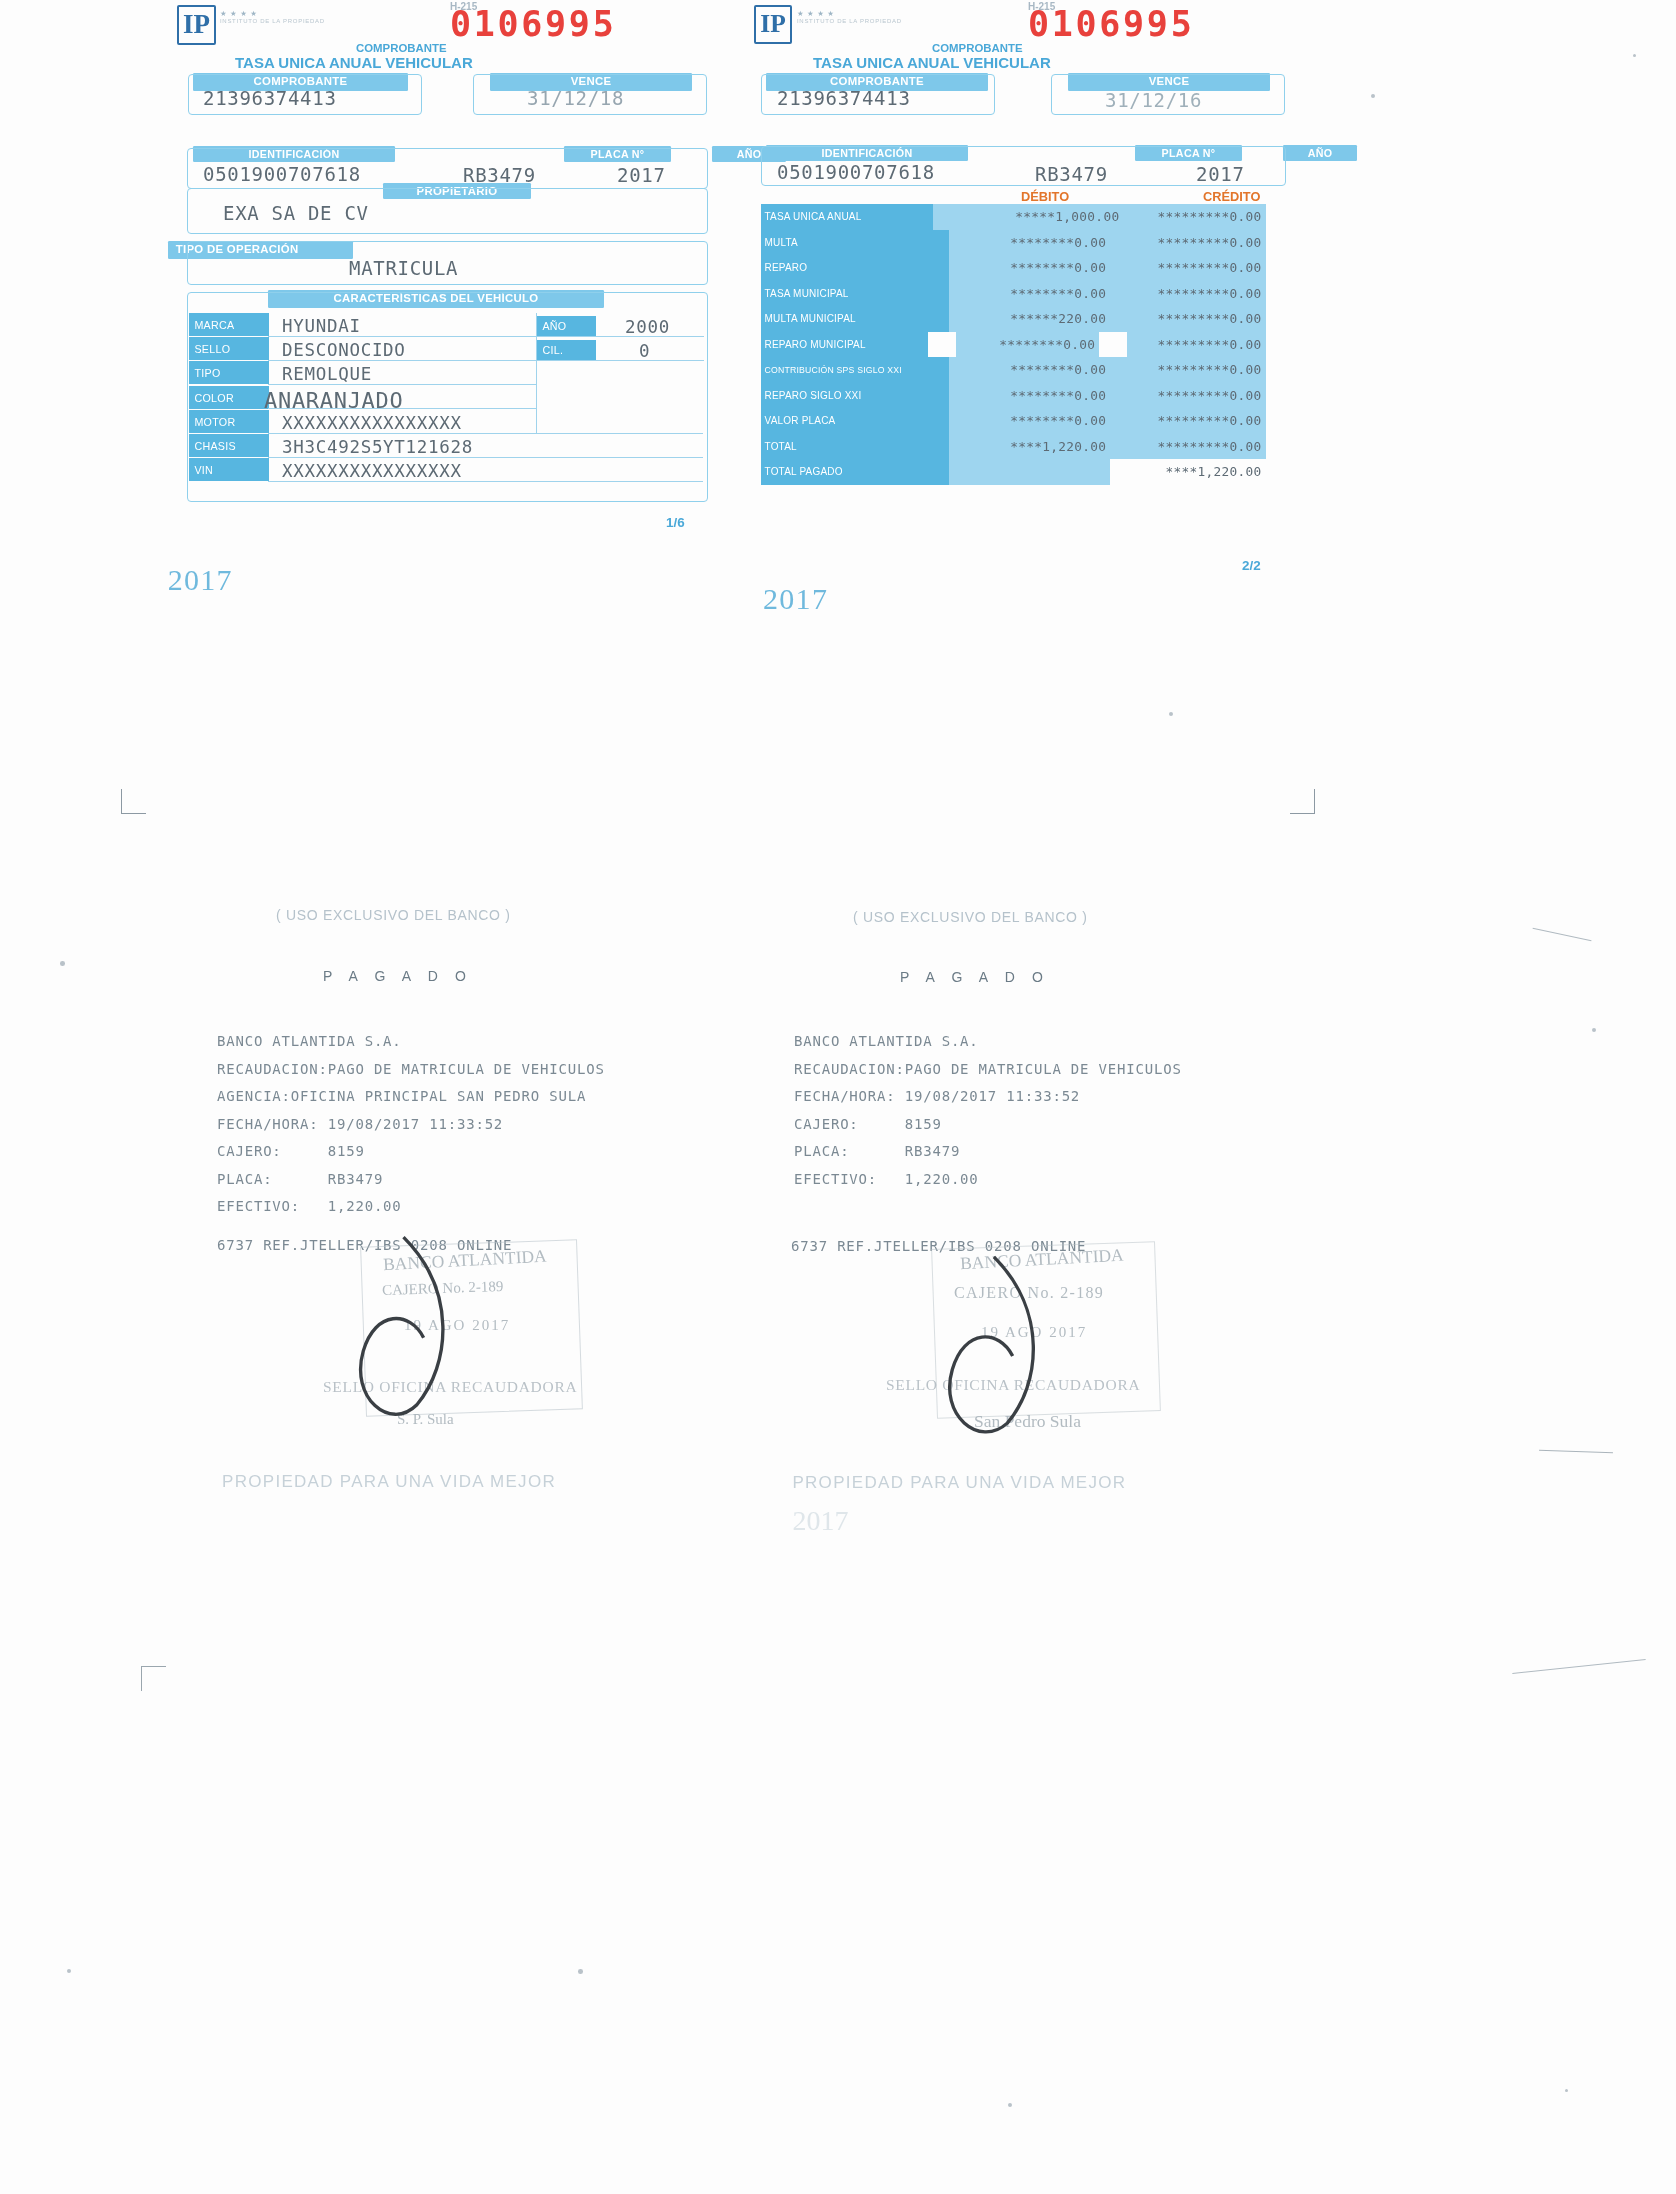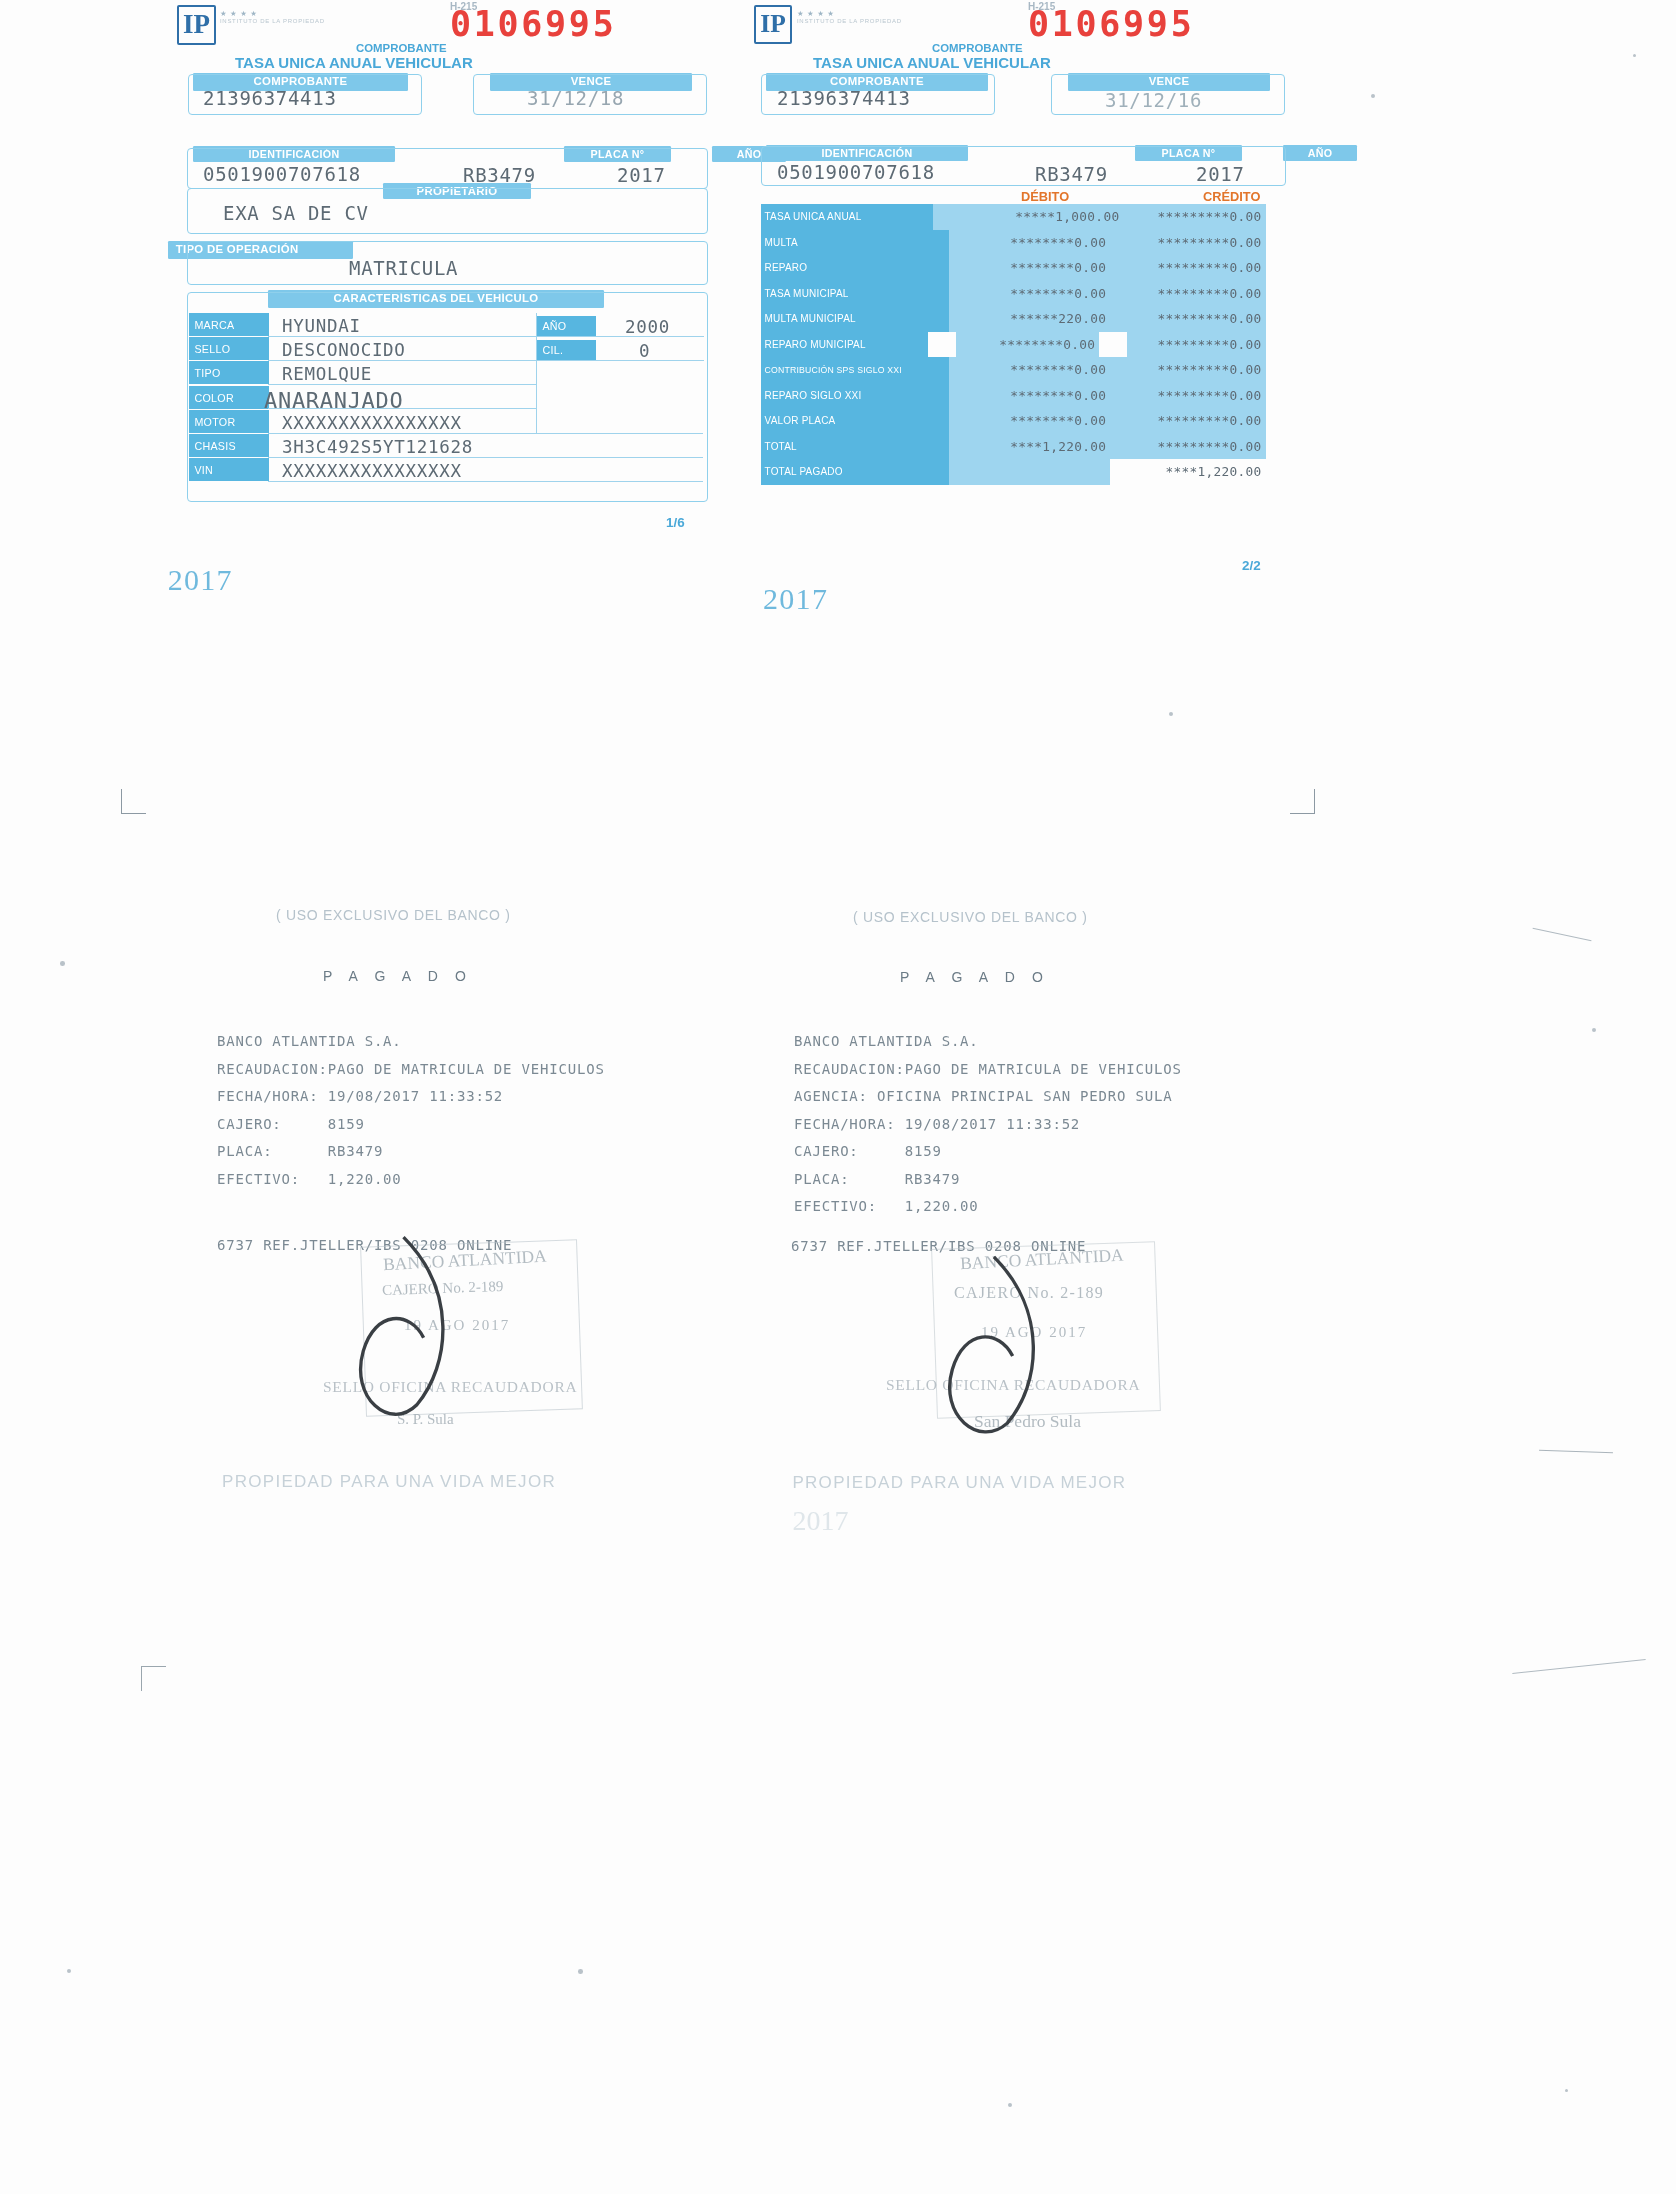--- a/index.html
+++ b/index.html
@@ -327,20 +327,21 @@
   <div class="crop-mark" style="left:1290px; top:789px; width:24px; height:24px; border-right:1.3px solid #8c99a3; border-bottom:1.3px solid #8c99a3;"></div>
   <div class="crop-mark" style="left:141px; top:1666px; width:24px; height:24px; border-left:1.3px solid #9aa6ae; border-top:1.3px solid #9aa6ae;"></div>
 
   <div class="abs" style="left:202px; top:894px; width:591px; height:712px;">
     <div class="abs uso" style="left:74px; top:13.4px;">( USO EXCLUSIVO DEL BANCO )</div>
     <div class="abs pagado" style="left:121px; top:74px;">P A G A D O</div>
 
     <div class="abs" id="receipt-lines-left" style="left:15px; top:134px; width:564px;">
         <div class="receipt-line" style="height: 27.5px; line-height: 27.5px;">BANCO ATLANTIDA S.A.</div>
         <div class="receipt-line" style="height: 27.5px; line-height: 27.5px;">RECAUDACION:PAGO DE MATRICULA DE VEHICULOS</div>
+        <div class="receipt-line" style="height: 27.5px; line-height: 27.5px;">AGENCIA:OFICINA PRINCIPAL SAN PEDRO SULA</div>
         <div class="receipt-line" style="height: 27.5px; line-height: 27.5px;">FECHA/HORA: 19/08/2017 11:33:52</div>
         <div class="receipt-line" style="height: 27.5px; line-height: 27.5px;">CAJERO:     8159</div>
         <div class="receipt-line" style="height: 27.5px; line-height: 27.5px;">PLACA:      RB3479</div>
         <div class="receipt-line" style="height: 27.5px; line-height: 27.5px;">EFECTIVO:   1,220.00</div>
       </div>
 
     <div class="abs receipt-line" style="left:15px; top:343px;">6737 REF.JTELLER/IBS 0208 ONLINE</div>
 
     <div class="abs" style="left:161px; top:349px; width:215px; height:168px; border:1.3px solid #b5bfc6; transform:rotate(-2deg); opacity:0.55;"></div>
     <div class="abs stamp" style="left:181px; top:356px; font-size:17.5px; transform:rotate(-3deg);">BANCO ATLANTIDA</div>
@@ -356,21 +357,20 @@
     <div class="abs slogan" style="left:20px; top:578px;">PROPIEDAD PARA UNA VIDA MEJOR</div>
   </div>
 
   <div class="abs" style="left:779px; top:894px; width:605px; height:739px;">
     <div class="abs uso" style="left:74px; top:15px;">( USO EXCLUSIVO DEL BANCO )</div>
     <div class="abs pagado" style="left:121px; top:75px;">P A G A D O</div>
 
     <div class="abs" id="receipt-lines-right" style="left:15px; top:134px; width:578px;">
         <div class="receipt-line" style="height: 27.5px; line-height: 27.5px;">BANCO ATLANTIDA S.A.</div>
         <div class="receipt-line" style="height: 27.5px; line-height: 27.5px;">RECAUDACION:PAGO DE MATRICULA DE VEHICULOS</div>
-        <div class="receipt-line" style="height: 27.5px; line-height: 27.5px;">AGENCIA: OFICINA PRINCIPAL SAN PEDRO SULA</div>
         <div class="receipt-line" style="height: 27.5px; line-height: 27.5px;">FECHA/HORA: 19/08/2017 11:33:52</div>
         <div class="receipt-line" style="height: 27.5px; line-height: 27.5px;">CAJERO:     8159</div>
         <div class="receipt-line" style="height: 27.5px; line-height: 27.5px;">PLACA:      RB3479</div>
         <div class="receipt-line" style="height: 27.5px; line-height: 27.5px;">EFECTIVO:   1,220.00</div>
       </div>
 
     <div class="abs receipt-line" style="left:12px; top:344px;">6737 REF.JTELLER/IBS 0208 ONLINE</div>
 
     <div class="abs" style="left:155px; top:351px; width:222px; height:168px; border:1.3px solid #b5bfc6; transform:rotate(-2deg); opacity:0.5;"></div>
     <div class="abs stamp" style="left:181px; top:355px; font-size:17.5px; transform:rotate(-3deg);">BANCO ATLANTIDA</div>

